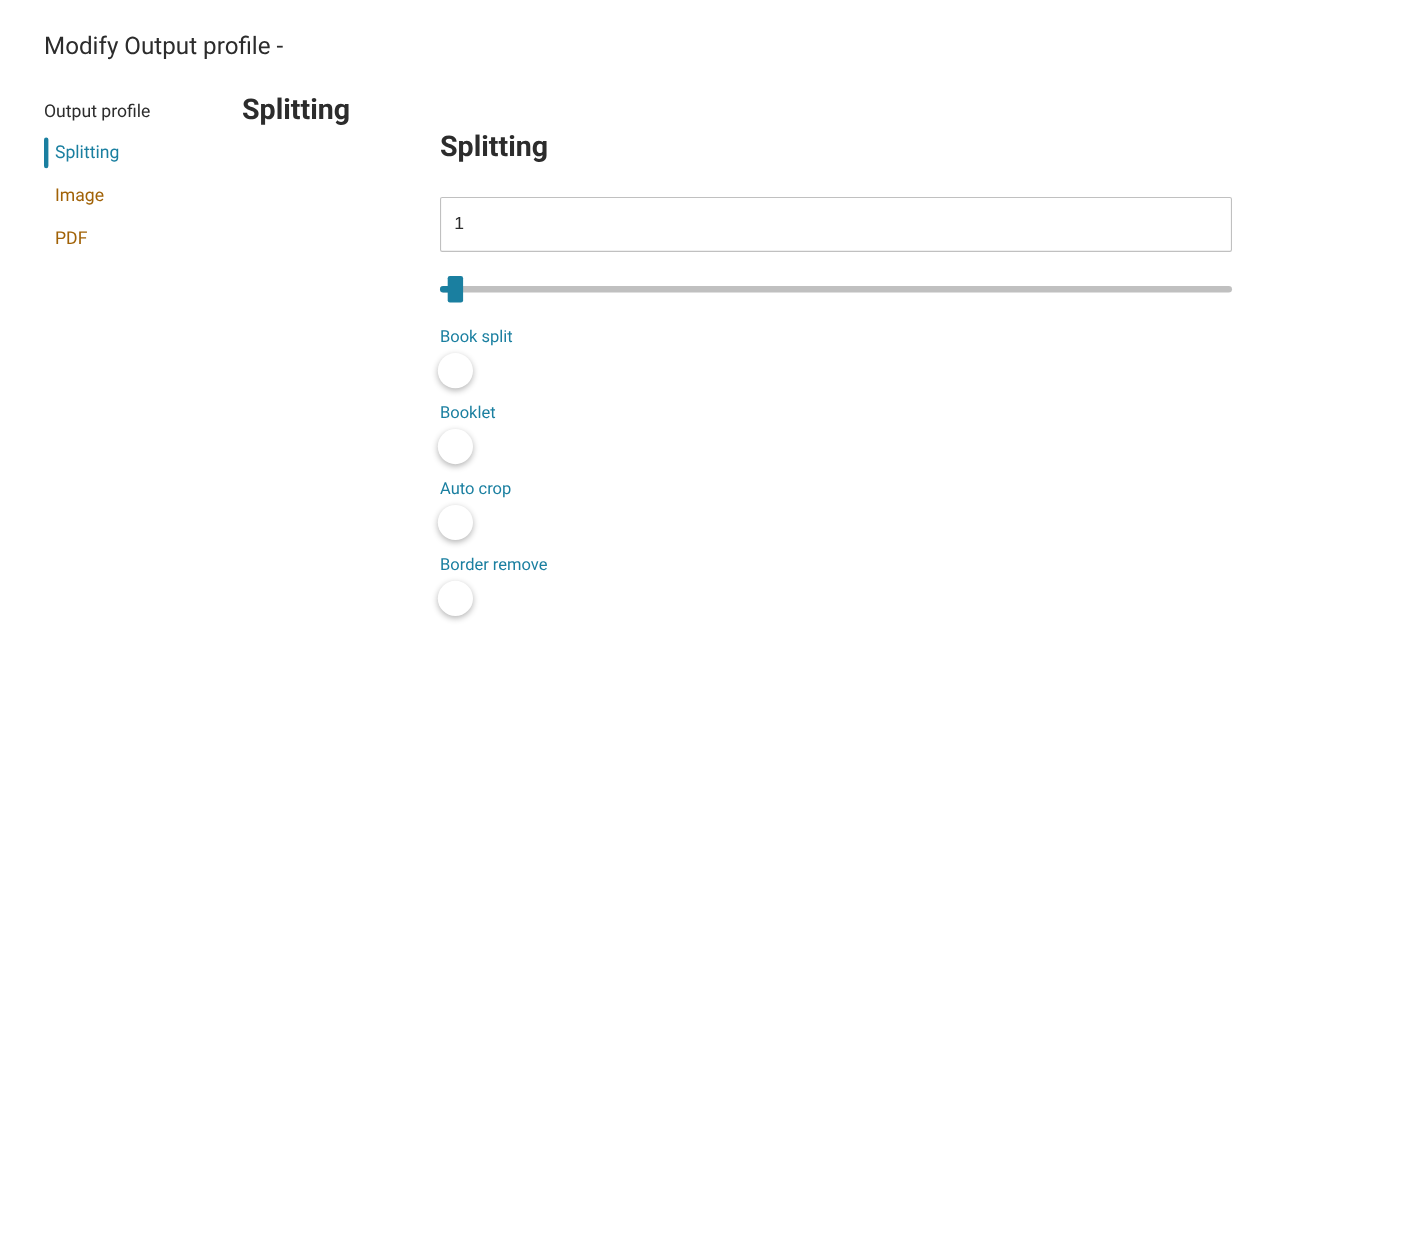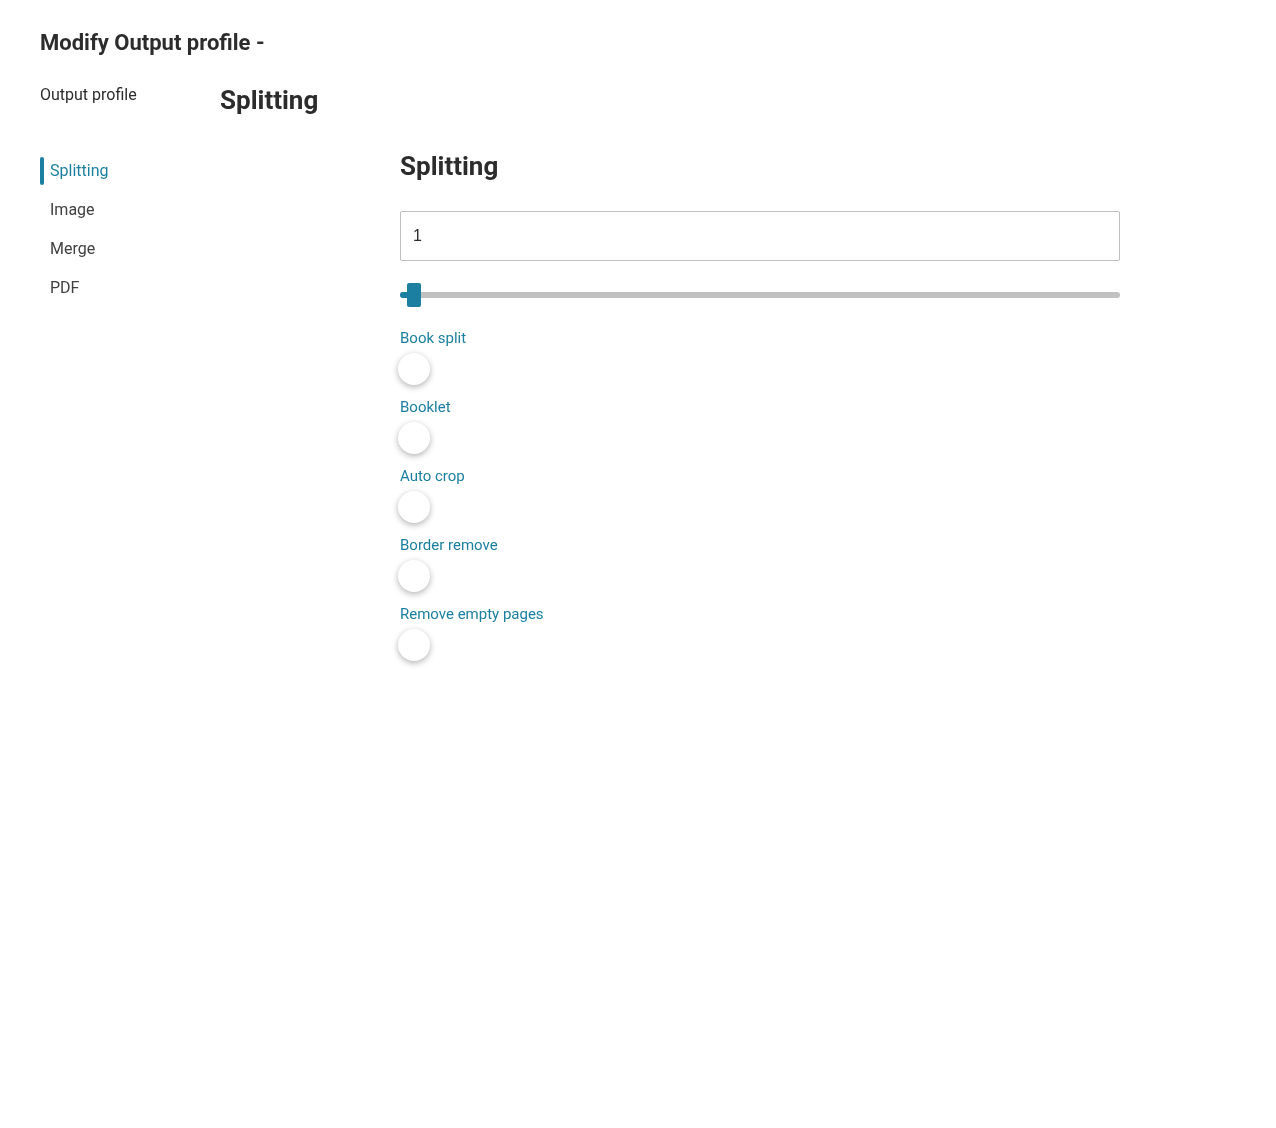--- a/index.html
+++ b/index.html
@@ -12,41 +12,41 @@
       font-family: -apple-system, BlinkMacSystemFont, 'Segoe UI', Roboto, sans-serif;
       background: #ffffff;
       color: #2c2c2c;
       width: 1276px;
       min-height: 1128px;
       padding: 30px 40px;
     }
 
     .page-title {
       font-size: 22px;
-      font-weight: 700;
+      font-weight: 400;
       color: #2c2c2c;
       margin-bottom: 30px;
     }
 
     .layout {
       display: flex;
       gap: 0;
     }
 
     .sidebar {
       width: 220px;
       flex-shrink: 0;
     }
 
     .sidebar-item {
       display: flex;
       align-items: center;
       padding: 10px 0 10px 10px;
       font-size: 16px;
-      color: #404040;
+      color: #a16207;
       cursor: pointer;
       position: relative;
     }
 
     .sidebar-item.active {
       color: #1a7fa0;
     }
 
     .sidebar-item.active::before {
       content: '';
@@ -165,21 +165,22 @@
       transform: translate(-50%, -50%);
       width: 14px;
       height: 24px;
       background: #1a7fa0;
       border-radius: 2px;
       cursor: pointer;
     }
 
     .output-profile-row {
       display: flex;
-      margin-bottom: 36px;
+      align-items: center;
+      margin-bottom: 4px;
     }
 
     .output-profile-label {
       font-size: 16px;
       color: #2c2c2c;
       width: 180px;
     }
 
     .output-profile-value {
       font-size: 26px;
@@ -195,21 +196,20 @@
 <div class="output-profile-row">
   <span class="output-profile-label">Output profile</span>
   <span class="output-profile-value">Splitting</span>
 </div>
 
 <div class="layout">
   <div class="sidebar">
 
   <div class="sidebar-item active">Splitting</div>
       <div class="sidebar-item">Image</div>
-      <div class="sidebar-item">Merge</div>
       <div class="sidebar-item">PDF</div>
     </div>
 
   <div class="content">
     <div class="section-title">Splitting</div>
 
 
     <div class="form-group">
       <input type="number" class="number-input" value="1" style="">
     </div>
@@ -257,24 +257,15 @@
     <div class="form-group">
       <label class="form-label">Border remove</label>
       <label class="toggle">
         <input type="checkbox" style="">
         <div class="toggle-track">
           <div class="toggle-thumb"></div>
         </div>
       </label>
     </div>
 
-    <div class="form-group">
-      <label class="form-label">Remove empty pages</label>
-      <label class="toggle">
-        <input type="checkbox" style="">
-        <div class="toggle-track">
-          <div class="toggle-thumb"></div>
-        </div>
-      </label>
-    </div>
 
   </div>
 </div>
 
 </body></html>

